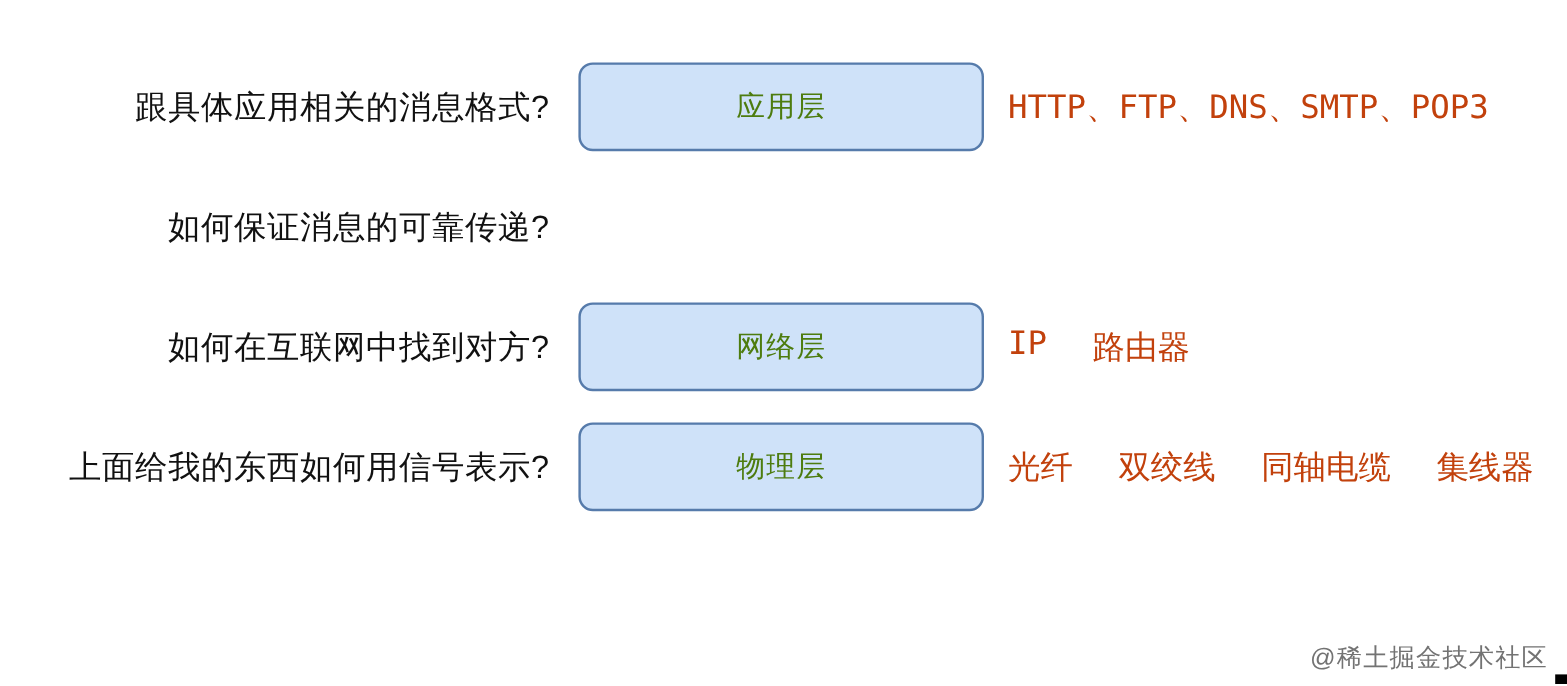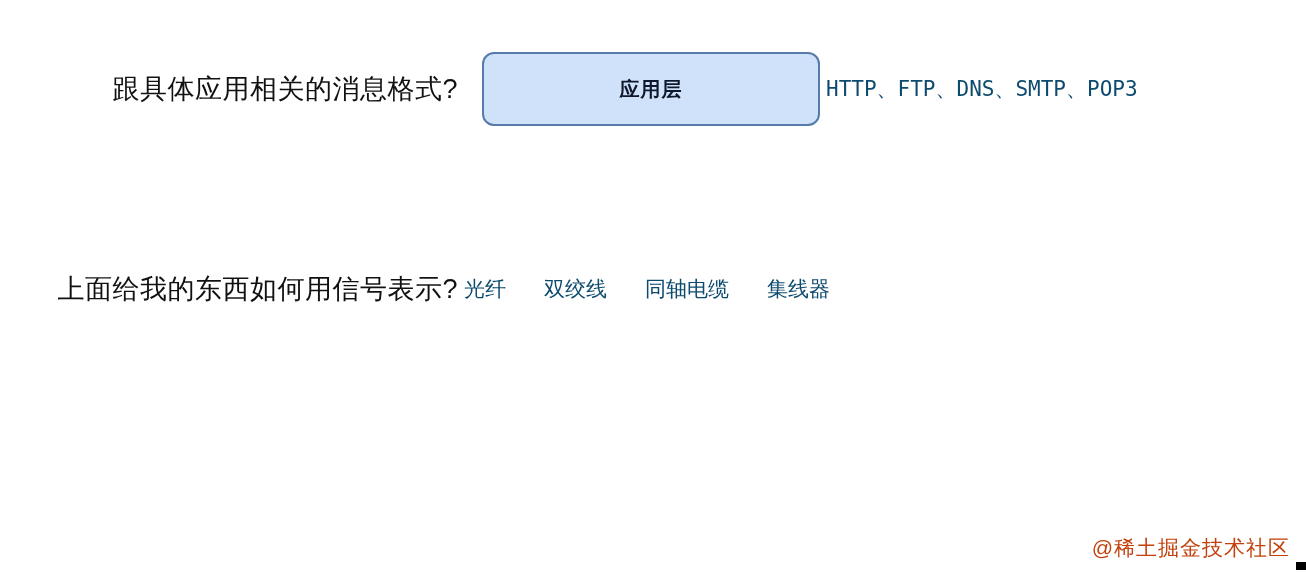--- a/index.html
+++ b/index.html
@@ -41,41 +41,41 @@
     margin-left: 24px;
     width: 334px;
     height: 70px;
     flex: 0 0 auto;
     background: #cfe2f9;
     border: 2.5px solid #567bab;
     border-radius: 12px;
     display: flex;
     align-items: center;
     justify-content: center;
-    font-size: 20px;
-    font-weight: 700;
-    color: #0f172a;
+    font-size: 24px;
+    font-weight: 400;
+    color: #4d7c0f;
     letter-spacing: 1px;
   }
   .protocols {
-    margin-left: 6px;
+    margin-left: 20px;
     display: flex;
     gap: 38px;
     font-family: "DejaVu Sans Mono", "Liberation Sans", monospace;
-    font-size: 21px;
+    font-size: 27px;
     font-weight: 500;
-    color: #0c4a6e;
+    color: #c2410c;
     white-space: nowrap;
   }
   .watermark {
     position: absolute;
     right: 16px;
     bottom: 10px;
     font-size: 21px;
-    color: #c2410c;
+    color: #737373;
     letter-spacing: 1px;
   }
   .corner-mark {
     position: absolute;
     right: 0;
     bottom: 2px;
     width: 10px;
     height: 8px;
     background: #000000;
   }
@@ -90,26 +90,40 @@
       <div class="question">跟具体应用相关的消息格式?</div>
       <div class="layer-box">
         <span>应用层</span>
       </div>
       <div class="protocols">
         <span>HTTP、FTP、DNS、SMTP、POP3</span>
       </div>
     </div>
 
     <div class="row">
+      <div class="question">如何保证消息的可靠传递?</div>
     </div>
 
+    <div class="row">
+      <div class="question">如何在互联网中找到对方?</div>
+      <div class="layer-box">
+        <span>网络层</span>
+      </div>
+      <div class="protocols">
+        <span>IP</span>
+        <span>路由器</span>
+      </div>
+    </div>
 
 
     <div class="row">
       <div class="question">上面给我的东西如何用信号表示?</div>
+      <div class="layer-box">
+        <span>物理层</span>
+      </div>
       <div class="protocols">
         <span>光纤</span>
         <span>双绞线</span>
         <span>同轴电缆</span>
         <span>集线器</span>
       </div>
     </div>
 
   </div>
 

